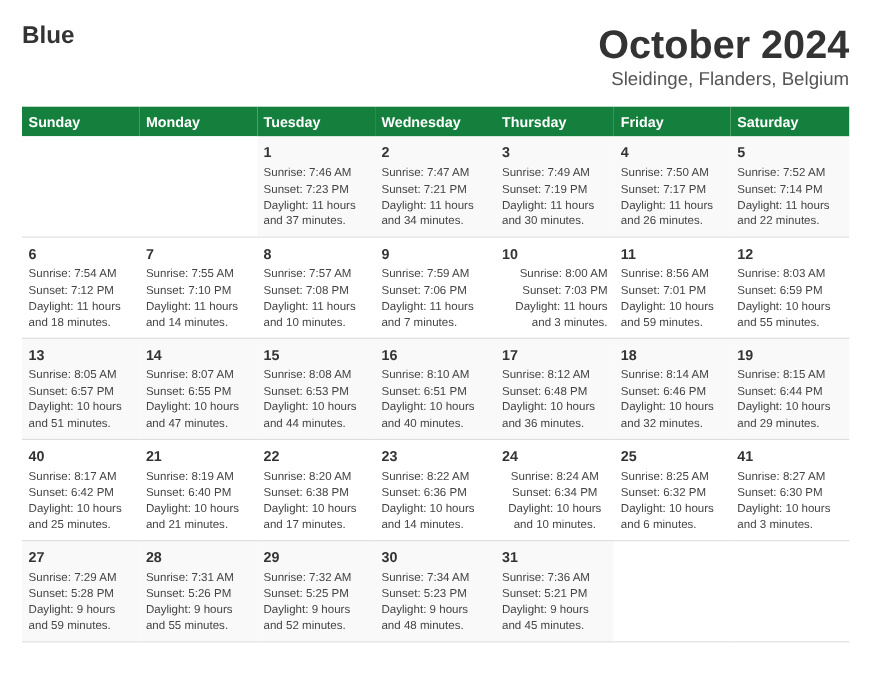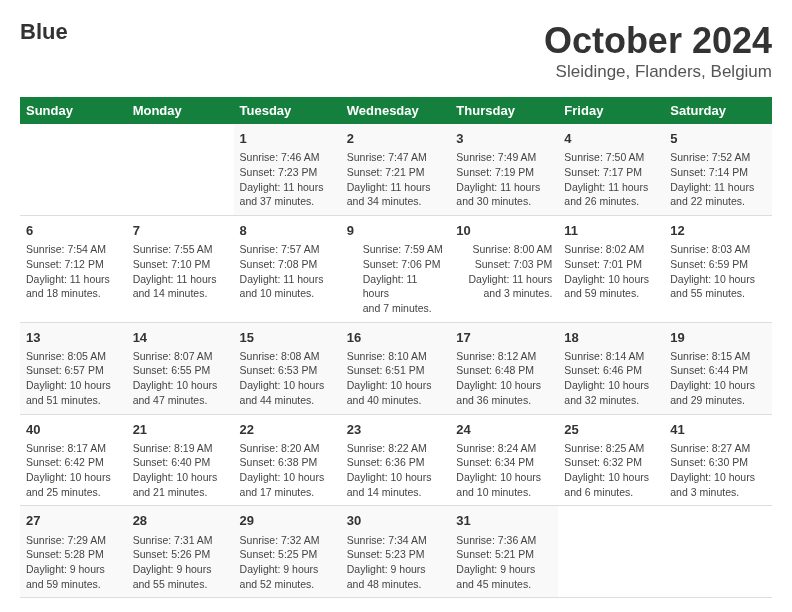--- a/index.html
+++ b/index.html
@@ -178,35 +178,35 @@
         </td>
         <td>
           <span class="day-num">8</span>
           <div class="day-info" style="white-space: pre-line;">Sunrise: 7:57 AM
 Sunset: 7:08 PM
 Daylight: 11 hours
 and 10 minutes.</div>
         </td>
         <td>
           <span class="day-num">9</span>
-          <div class="day-info" style="white-space: pre-line; margin-left: 16px;">Sunrise: 7:59 AM
+          <div class="day-info" style="white-space: pre-line;">Sunrise: 7:59 AM
 Sunset: 7:06 PM
 Daylight: 11 hours
 and 7 minutes.</div>
         </td>
         <td>
           <span class="day-num">10</span>
           <div class="day-info" style="white-space: pre-line; text-align: right;">Sunrise: 8:00 AM
 Sunset: 7:03 PM
 Daylight: 11 hours
 and 3 minutes.</div>
         </td>
         <td>
           <span class="day-num">11</span>
-          <div class="day-info" style="white-space: pre-line;">Sunrise: 8:02 AM
+          <div class="day-info" style="white-space: pre-line;">Sunrise: 8:56 AM
 Sunset: 7:01 PM
 Daylight: 10 hours
 and 59 minutes.</div>
         </td>
         <td>
           <span class="day-num">12</span>
           <div class="day-info" style="white-space: pre-line;">Sunrise: 8:03 AM
 Sunset: 6:59 PM
 Daylight: 10 hours
 and 55 minutes.</div>
@@ -287,21 +287,21 @@
         </td>
         <td>
           <span class="day-num">23</span>
           <div class="day-info" style="white-space: pre-line;">Sunrise: 8:22 AM
 Sunset: 6:36 PM
 Daylight: 10 hours
 and 14 minutes.</div>
         </td>
         <td>
           <span class="day-num">24</span>
-          <div class="day-info" style="white-space: pre-line;">Sunrise: 8:24 AM
+          <div class="day-info" style="white-space: pre-line; text-align: center;">Sunrise: 8:24 AM
 Sunset: 6:34 PM
 Daylight: 10 hours
 and 10 minutes.</div>
         </td>
         <td>
           <span class="day-num">25</span>
           <div class="day-info" style="white-space: pre-line;">Sunrise: 8:25 AM
 Sunset: 6:32 PM
 Daylight: 10 hours
 and 6 minutes.</div>

